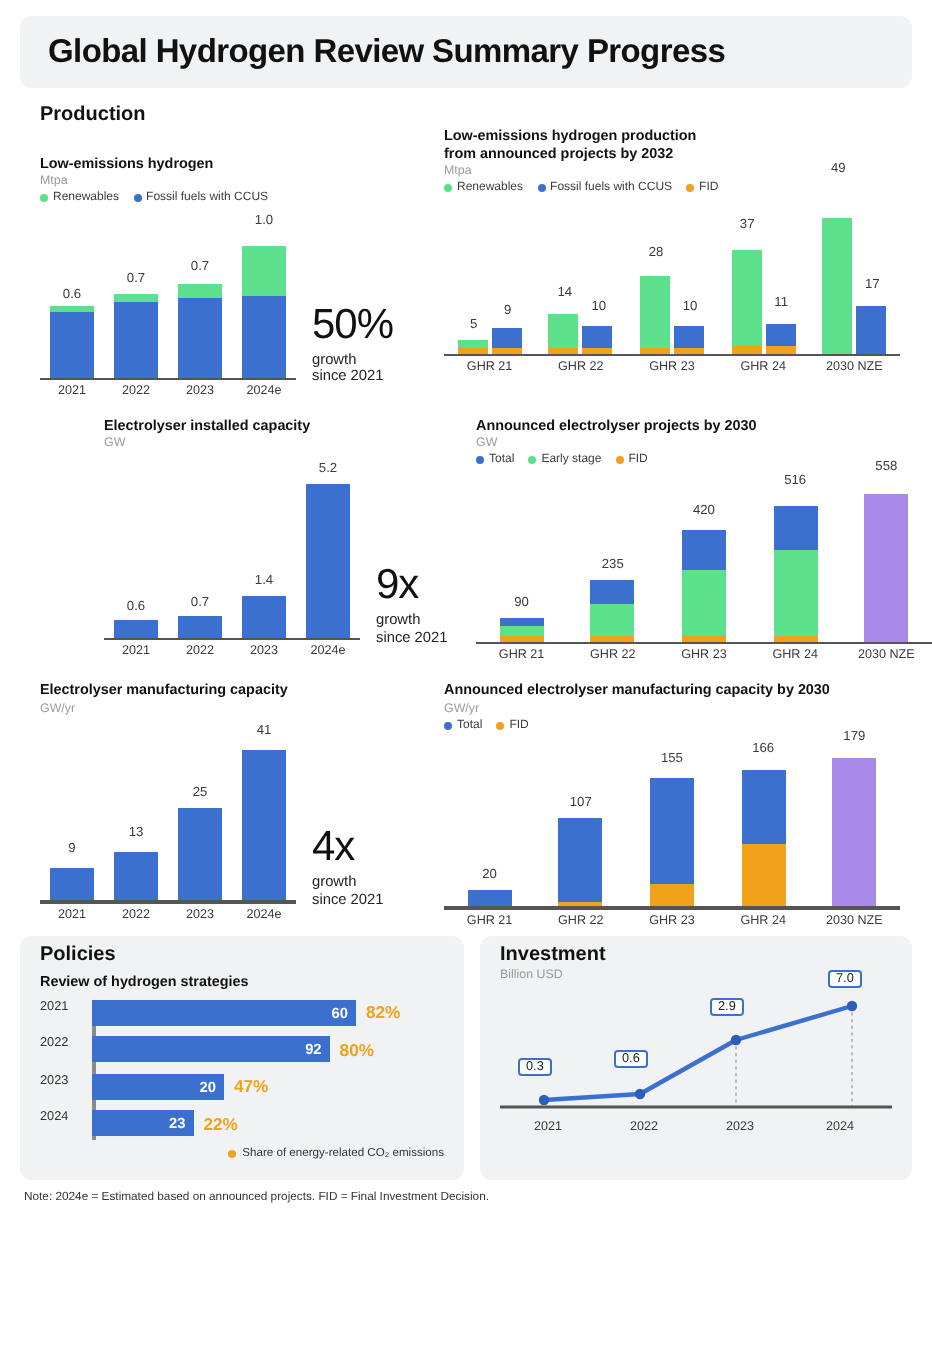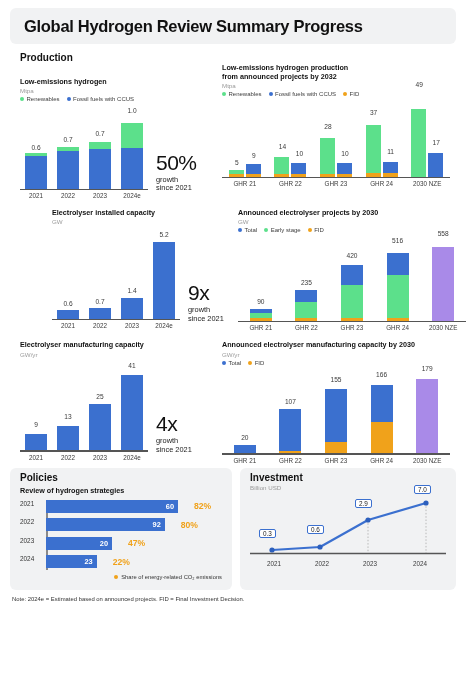--- a/index.html
+++ b/index.html
@@ -57,21 +57,21 @@
   .card { background:#f1f2f3; border-radius:6px; padding:4px 10px 8px 10px; }
   .card-policies { width:222px; height:122px;}
   .card-invest { width:216px; height:122px;}
 
   .hbars { margin-top:5px; position:relative; }
   .hrow { display:flex; align-items:flex-start; height:15px; margin-bottom:3.5px; }
   .hyear { width:26px; font-size:6.4px; color:#333; }
   .htrack { flex:1; position:relative; height:13px; display:flex; align-items:center; }
   .hbar { height:13px; background:#3b70cf; display:flex; align-items:center; justify-content:flex-end; padding-right:4px; }
   .hbar span { font-size:7.4px; font-weight:bold; color:#fff; }
-  .hpct { font-size:8.6px; font-weight:bold; color:#f0a21b; margin-left:16px; white-space:nowrap;}
+  .hpct { font-size:8.6px; font-weight:bold; color:#f0a21b; margin-left:5px; white-space:nowrap;}
   .haxis { position:absolute; left:26px; top:0; bottom:0; width:1.6px; background:#8a8a8a; }
   .hlegend { display:flex; justify-content:flex-end; align-items:center; gap:3px; font-size:5.8px; color:#333; margin-top:2px;}
 
   .footnote { font-size:5.9px; color:#333; margin: 6px 10px 0 12px; }
 
   svg { display:block; }
 </style>
 </head>
 <body>
 

